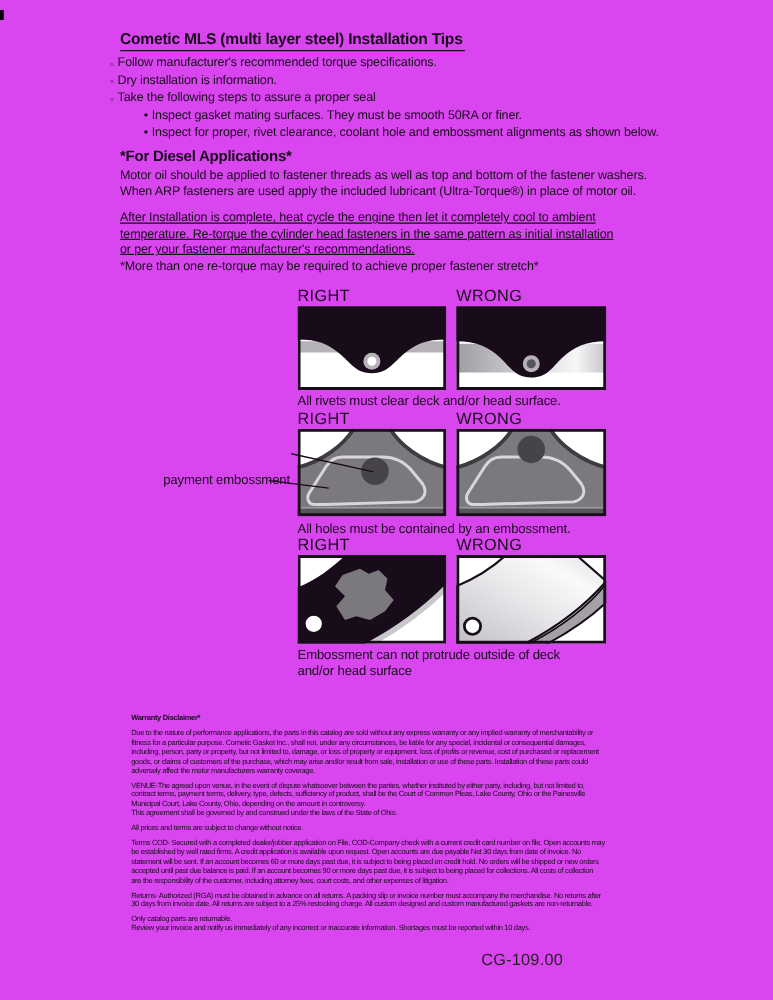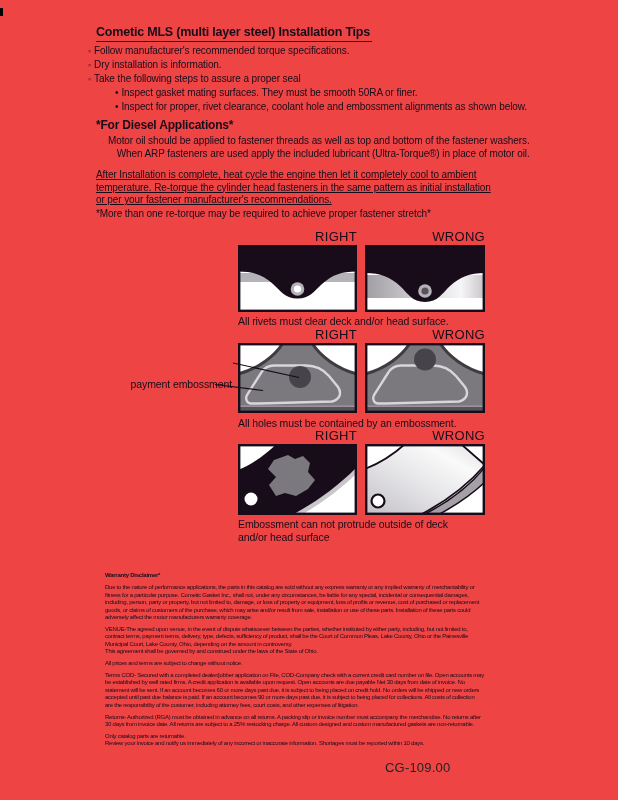--- a/index.html
+++ b/index.html
@@ -1,31 +1,31 @@
 <!DOCTYPE html>
 <html><head>
 <meta charset="utf-8">
 <style>
   html,body { margin:0; padding:0; background:#ffffff; }
   .page {
-    position:relative; width:618px; height:800px; background:#ef4444;
+    position:relative; width:618px; height:800px; background:#d946ef;
     font-family:"Liberation Sans","DejaVu Sans",sans-serif; color:#180c1b;
     overflow:hidden;
   }
   .abs { position:absolute; }
   .title {
     font-size:12.5px; font-weight:bold; letter-spacing:-0.2px;
     border-bottom:1.6px solid #180c1b; padding:0 2px 2px 0; display:inline-block;
   }
   .tip-row { display:flex; align-items:flex-start; font-size:10px; letter-spacing:-0.1px; white-space:nowrap; }
   .marker-o { font-size:9px; line-height:12px; margin-right:3px; }
   .marker-d { font-size:10px; line-height:12px; margin-right:3px; }
   .heading { font-size:12px; font-weight:bold; letter-spacing:-0.2px; }
   .para { font-size:10px; line-height:12.6px; letter-spacing:-0.1px; white-space:pre-line; }
-  .figlabel { font-size:13px; letter-spacing:0.3px; text-align:right; }
+  .figlabel { font-size:13px; letter-spacing:0.3px; text-align:left; }
   .caption { font-size:10.5px; letter-spacing:-0.1px; white-space:pre-line; }
   .ann { font-size:10.5px; line-height:12px; text-align:right; white-space:pre-line; letter-spacing:-0.1px; }
   .legal { font-size:6px; line-height:7.4px; letter-spacing:-0.25px; width:445px; }
   .legal p { margin:0 0 4.5px 0; white-space:pre-line; }
   .legal .lh { font-weight:bold; margin-bottom:5px; }
   .pagenum { font-size:13px; letter-spacing:0.2px; color:#232323; }
   .edgemark { background:#000000; }
   svg { display:block; }
 </style>
 </head>
@@ -54,21 +54,21 @@
   <div class="abs tip-row" style="left:115px;top:87px;">
     <span class="marker-d">•</span>
     <span>Inspect gasket mating surfaces.  They must be smooth 50RA or finer.</span>
   </div>
   <div class="abs tip-row" style="left:115px;top:101px;">
     <span class="marker-d">•</span>
     <span>Inspect for proper, rivet clearance, coolant hole and embossment alignments as shown below.</span>
   </div>
 
   <div class="abs heading" style="left:96px;top:118px;">*For Diesel Applications*</div>
-  <div class="abs para" style="left:108px;top:135px;text-align:right;">Motor oil should be applied to fastener threads as well as top and bottom of the fastener washers.
+  <div class="abs para" style="left:96px;top:135px;">Motor oil should be applied to fastener threads as well as top and bottom of the fastener washers.
 When ARP fasteners are used apply the included lubricant (Ultra-Torque®) in place of motor oil.</div>
   <div class="abs para" style="left:96px;top:169px;text-decoration:underline;">After Installation is complete, heat cycle the engine then let it completely cool to ambient
 temperature. Re-torque the cylinder head fasteners in the same pattern as initial installation
 or per your fastener manufacturer's recommendations.</div>
   <div class="abs para" style="left:96px;top:208px;">*More than one re-torque may be required to achieve proper fastener stretch*</div>
 
   <div class="abs figlabel" style="left:238px;top:229px;width:119px;">RIGHT</div>
   <div class="abs figlabel" style="left:365px;top:229px;width:120px;">WRONG</div>
 
   <div class="abs" style="left:238px;top:245px;">

